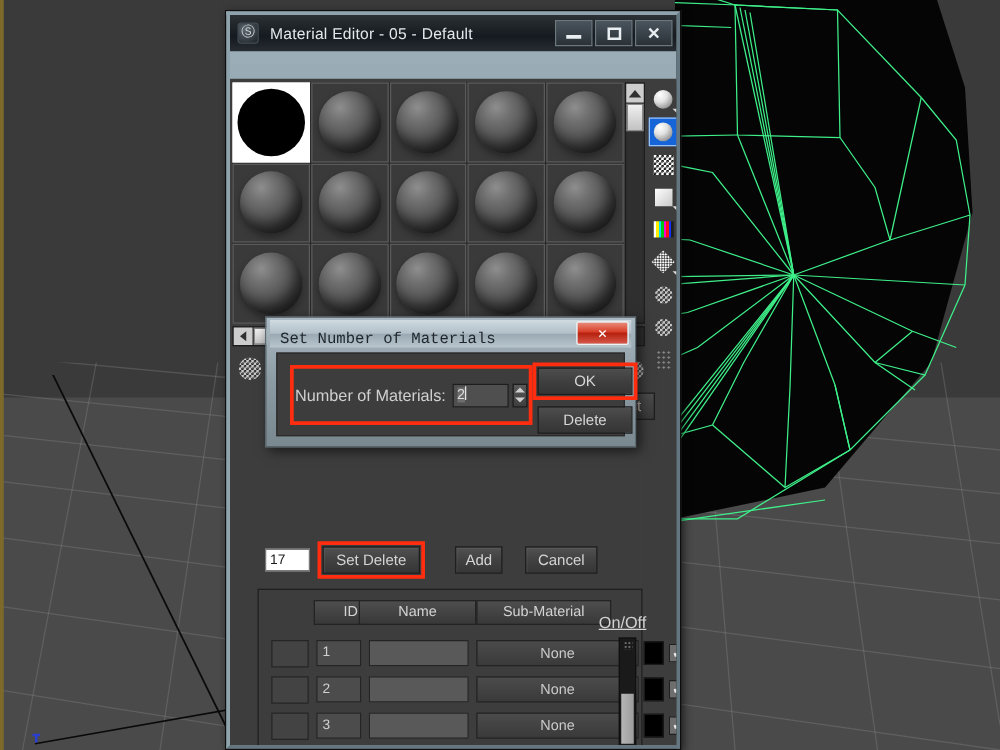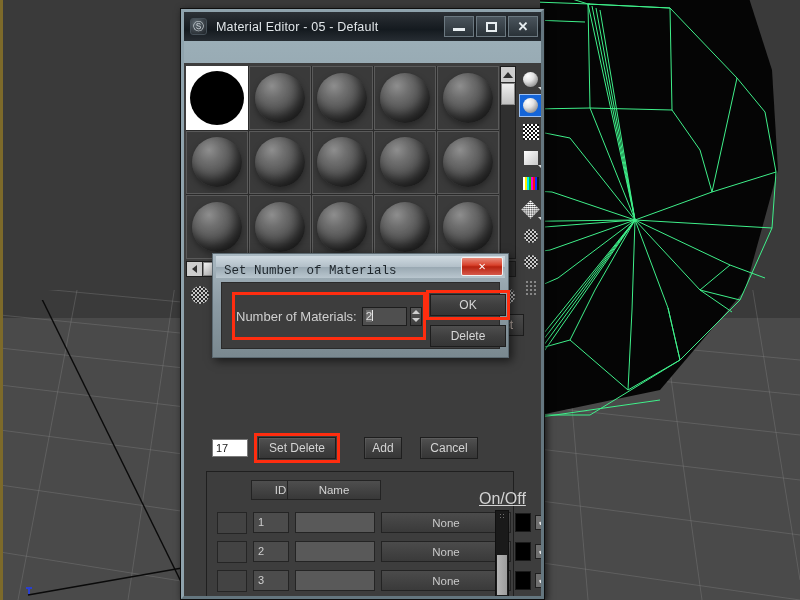--- a/index.html
+++ b/index.html
@@ -221,21 +221,21 @@
   #mt-header { position:absolute; left:0; top:8px; width:100%; height:22px; }
   .hdr-btn {
     position:absolute; height:20px;
     background: linear-gradient(180deg,#4e4e4e,#383838);
     border:1px solid #232323; color:#d3d3d3; font-size:11.5px;
     display:flex; align-items:center; justify-content:center;
   }
   #hdr-id { left:44px; width:40px;padding-left:19px; }
   #hdr-name { left:80px; width:94px; }
   #hdr-sub { left:174px; width:108px; }
-  #hdr-onoff { position:absolute; left:272px; top:10px; color:#d3d3d3; font-size:16px;text-decoration:underline; }
+  #hdr-onoff { position:absolute; left:272px; top:10px; color:#d3d3d3; font-size:13px;text-decoration:underline; }
 
   .mt-row { position:absolute; left:0; width:100%; height:29px; display:flex; align-items:center; }
   .cell-pick { position:absolute; left:10px; width:30px; height:22px; background:#434343; border:1px solid #252525; }
   .cell-id { position:absolute; left:46px; width:36px; height:21px; background:#4c4c4c; border:1px solid #242424;
              color:#cfcfcf; font-size:11px; padding-left:4px; line-height:19px; }
   .cell-name { position:absolute; left:88px; width:80px; height:21px; background:#595959; border:1px solid #242424; }
   .cell-sub { position:absolute; left:174px; width:130px; height:21px;
               background: linear-gradient(180deg,#4b4b4b,#3a3a3a); border:1px solid #232323;
               color:#c9c9c9; font-size:11.5px; display:flex; align-items:center; justify-content:center; }
   .cell-swatch { position:absolute; left:308px; width:16px; height:19px; background:#000; border:1px solid #1a1a1a; }
@@ -533,20 +533,21 @@
       <div id="num-field">17</div>
       <div class="me-btn redbox" style="width:78px">Set Delete</div>
       <div class="me-btn" style="width:38px;margin-left:18px">Add</div>
       <div class="me-btn" style="width:58px;margin-left:8px">Cancel</div>
     </div>
 
     <div id="mat-table">
       <div id="mt-header">
         <div class="hdr-btn" id="hdr-id">ID</div>
         <div class="hdr-btn" id="hdr-name">Name</div>
+        <div class="hdr-btn" id="hdr-sub">Sub-Material</div>
         <div id="hdr-onoff">On/Off</div>
       </div>
 
       <div class="mt-row" style="top:36px">
         <span class="cell-pick"></span>
         <span class="cell-id">1</span>
         <span class="cell-name"></span>
         <span class="cell-sub">None</span>
         <span class="cell-swatch"></span>
         <span class="cell-chk">✔</span>

